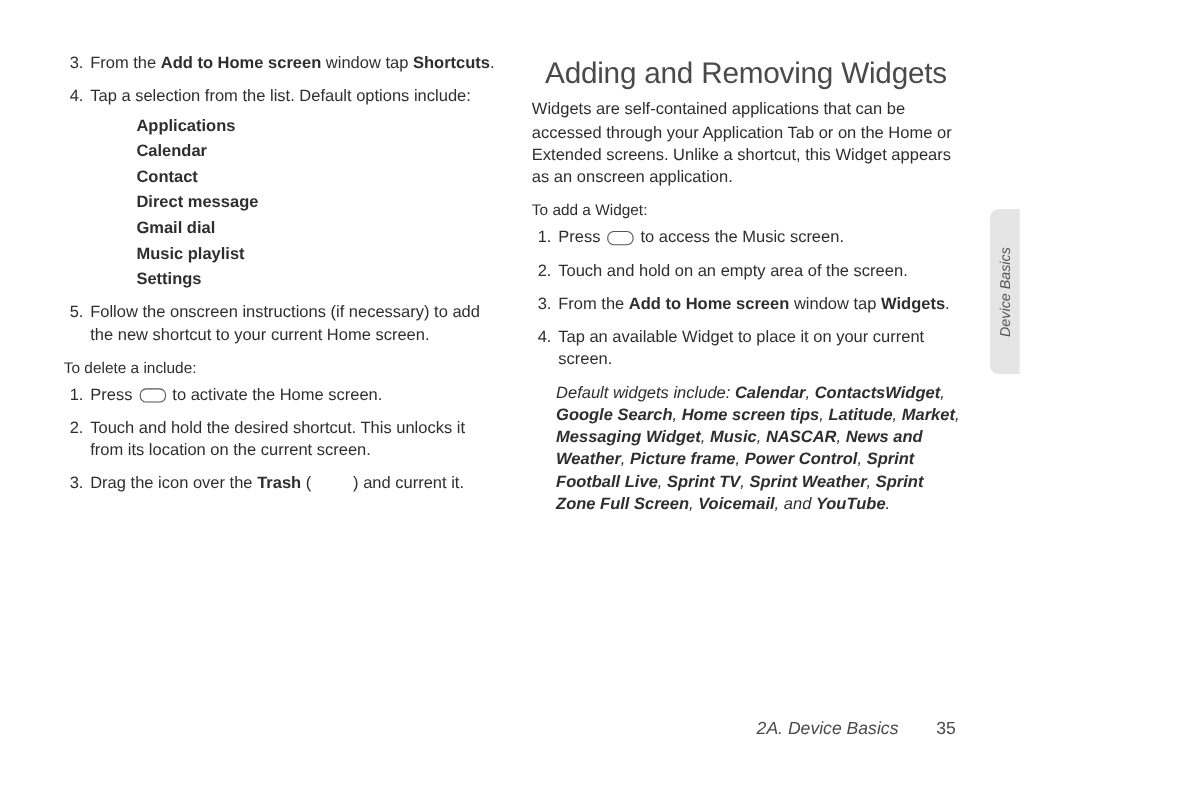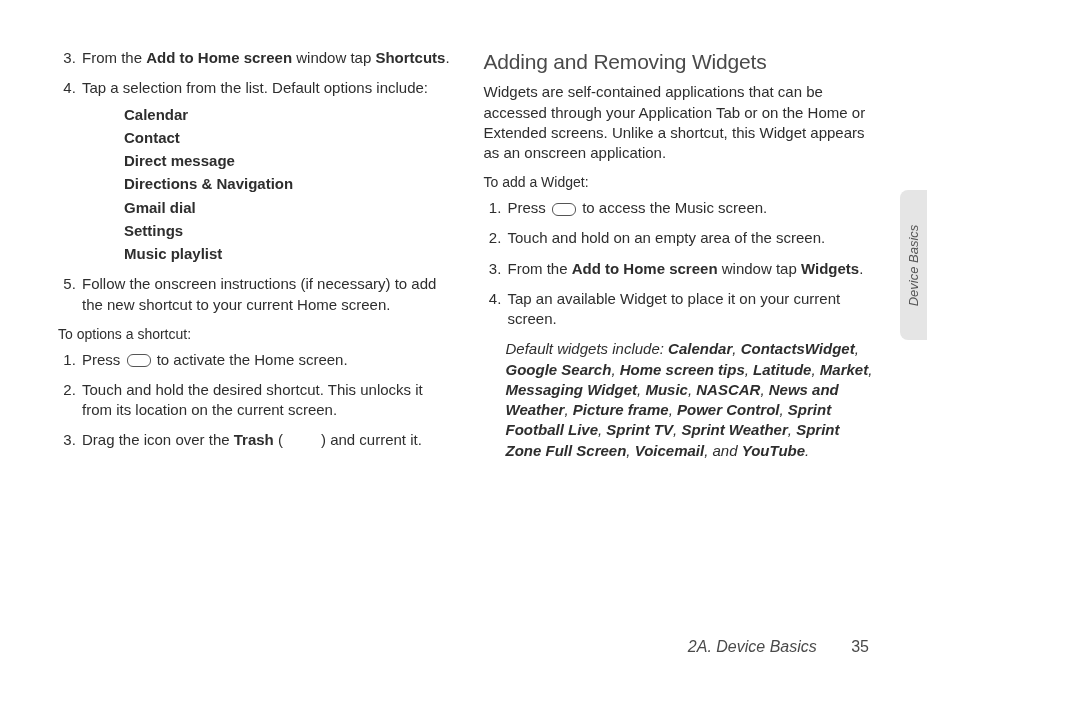--- a/index.html
+++ b/index.html
@@ -45,24 +45,24 @@
     font-weight: 700;
     margin: 6px 0 10px 0;
   }
   .sub-list div { margin-bottom: 3px; }
   .subhead {
     font-size: 14px;
     margin: 6px 0 6px 0;
     font-weight: 400;
   }
   h2.section {
-    font-size: 21px;
+    font-size: 27px;
     font-weight: 400;
     letter-spacing: -0.2px;
-    margin: 0 0 6px 0;
+    margin: 0 0 6px 12px;
     color: #4a4a4a;
   }
   .tab {
     position: absolute;
     right: 0;
     top: 190px;
     width: 27px;
     height: 150px;
     background: #e5e5e5;
     border-top-left-radius: 8px;
@@ -73,21 +73,21 @@
   }
   .tab span {
     transform: rotate(-90deg);
     white-space: nowrap;
     font-style: italic;
     font-size: 13px;
     color: #555;
   }
   .footer {
     position: absolute;
-    bottom: 64px;
+    bottom: 48px;
     right: 58px;
     font-size: 16px;
     font-style: italic;
     color: #4a4a4a;
   }
   .footer .pn {
     font-style: normal;
     display: inline-block;
     margin-left: 30px;
   }
@@ -117,35 +117,35 @@
   <div class="columns">
 
     <div class="col">
       <ol class="main" start="3">
         <li>
           <span>From the </span><span class="bold">Add to Home screen</span><span> window tap </span><span class="bold">Shortcuts</span><span>.</span>
         </li>
         <li>
           <span>Tap a selection from the list. Default options include:</span>
           <div class="sub-list">
+            <div>Applications</div>
             <div>Calendar</div>
             <div>Contact</div>
             <div>Direct message</div>
-            <div>Directions &amp; Navigation</div>
             <div>Gmail dial</div>
+            <div>Music playlist</div>
             <div>Settings</div>
-            <div>Music playlist</div>
           </div>
         </li>
         <li>
           <span>Follow the onscreen instructions (if necessary) to add the new shortcut to your current Home screen.</span>
         </li>
       </ol>
 
-      <div class="subhead">To options a shortcut:</div>
+      <div class="subhead">To delete a include:</div>
 
       <ol class="main">
         <li>
           <span>Press </span><span class="home-icon"></span><span> to activate the Home screen.</span>
         </li>
         <li>
           <span>Touch and hold the desired shortcut. This unlocks it from its location on the current screen.</span>
         </li>
         <li>
           <span>Drag the icon over the </span><span class="bold">Trash</span><span> (</span><span class="trash-space"></span><span>) and current it.</span>

